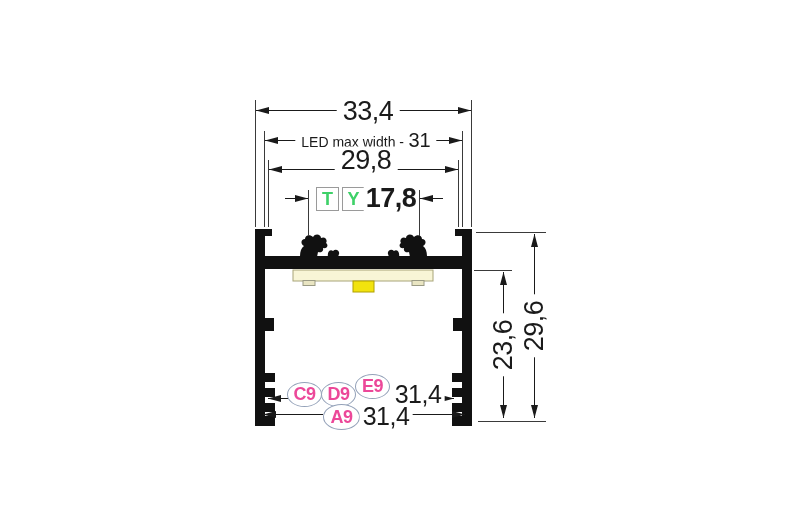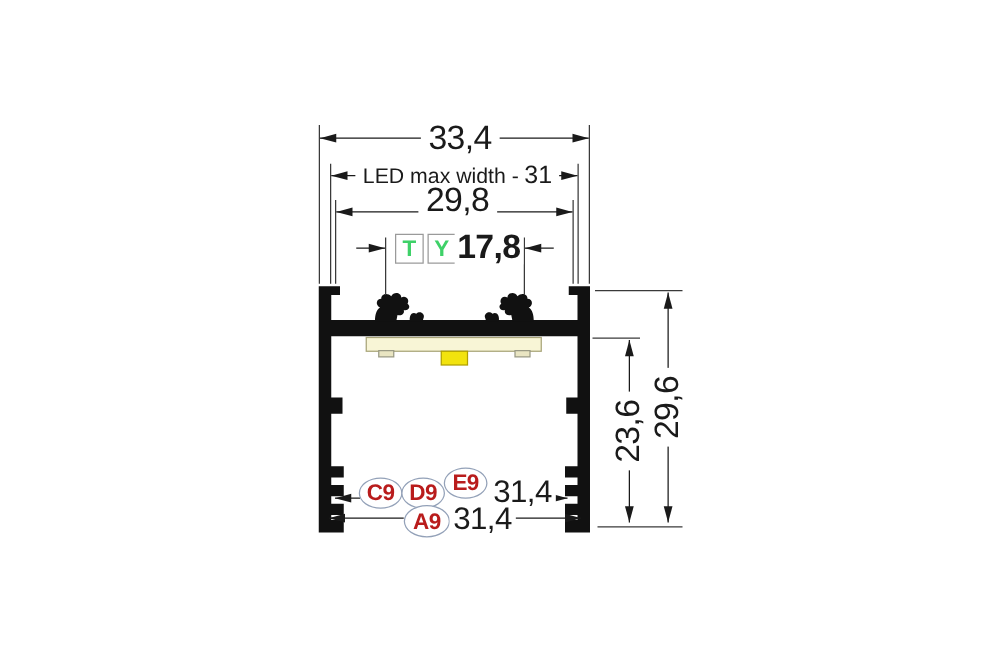--- a/index.html
+++ b/index.html
@@ -6,33 +6,33 @@
   #canvas {
     position:relative; width:786px; height:529px; background:#ffffff;
     font-family:"Liberation Sans", sans-serif; color:#1a1a1a; overflow:hidden;
   }
   #drawing { position:absolute; left:0; top:0; }
 
   .txt { position:absolute; transform:translate(-50%,-50%); white-space:nowrap;
          background:#ffffff; padding:0 6px; line-height:1; }
   .num  { font-size:27px; letter-spacing:-0.5px; }
   .num-sm { font-size:25px; letter-spacing:-0.5px; }
-  .led-label { font-size:17px; }
+  .led-label { font-size:14px; }
   .led-big { font-size:20px; }
   .rot { transform:translate(-50%,-50%) rotate(-90deg); }
 
   .cover-box {
     position:absolute; width:21px; height:22px; border:1px solid #9a9a9a;
     background:#ffffff; display:flex; align-items:center; justify-content:center;
     font-size:18px; font-weight:bold; color:#3ed168; cursor:pointer;
   }
   .oval {
     position:absolute; height:23px; border:1px solid #93a1b8; border-radius:50%;
     background:#ffffff; display:flex; align-items:center; justify-content:center;
-    font-size:18px; font-weight:bold; color:#b91c1c; cursor:pointer;
+    font-size:18px; font-weight:bold; color:#ec4899; cursor:pointer;
     letter-spacing:-0.5px;
   }
 </style>
 </head>
 <body>
 
 <div id="canvas">
 
   <svg id="drawing" width="800" height="529" viewBox="0 0 800 529">
 

